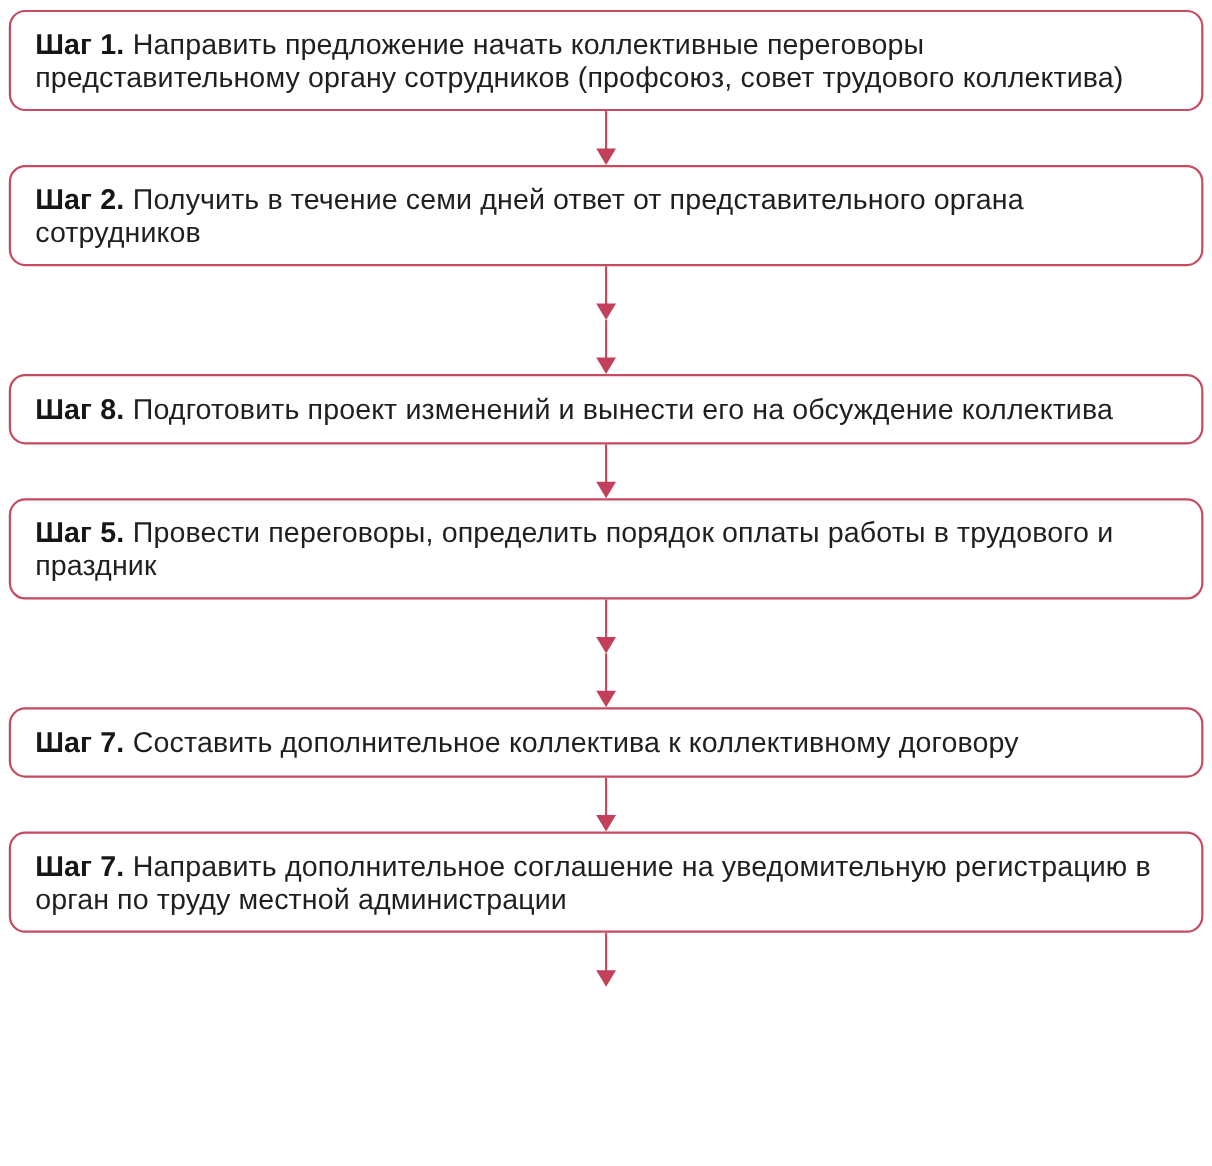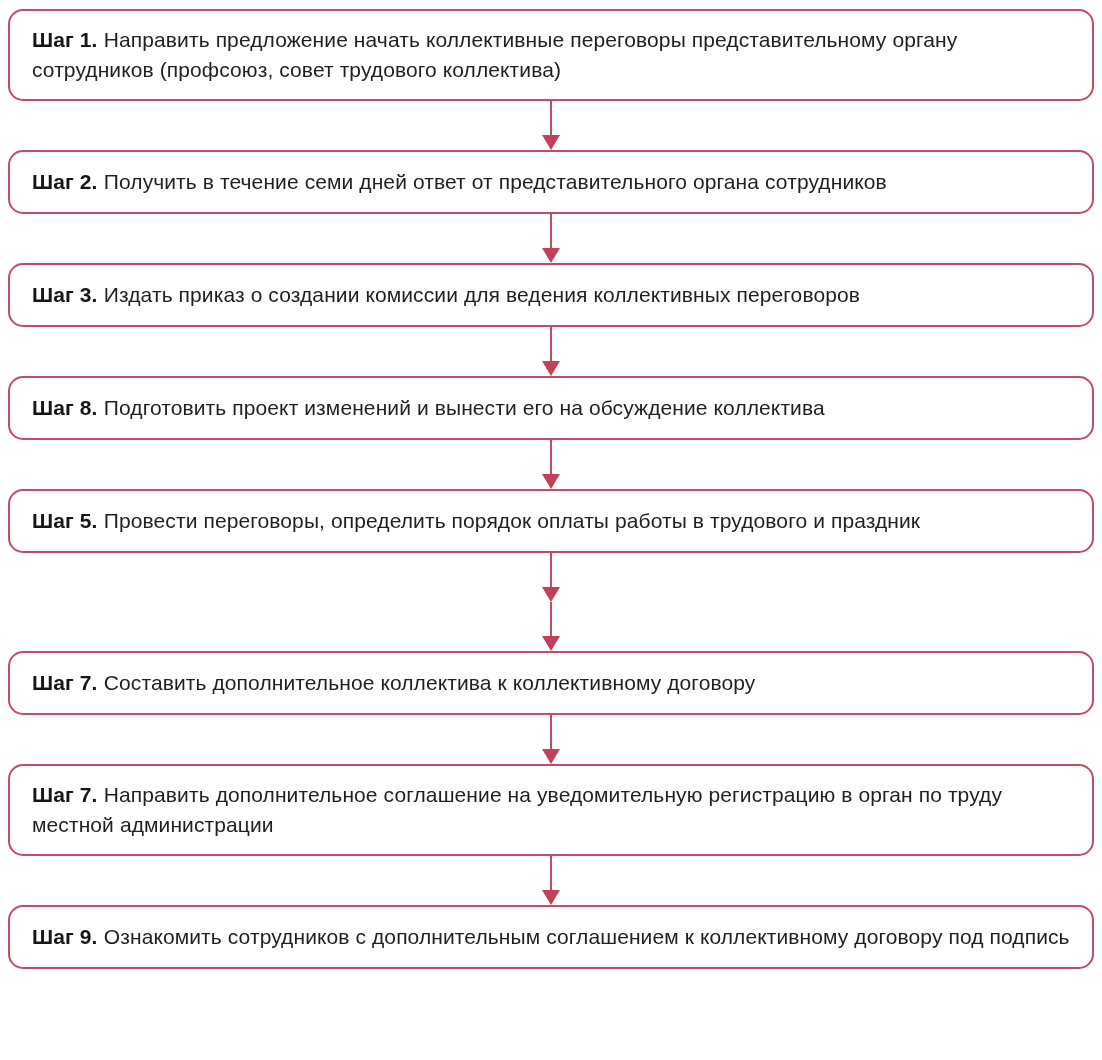--- a/index.html
+++ b/index.html
@@ -27,21 +27,21 @@
     min-height: 64px;
     border: 2px solid #c54b61;
     border-radius: 15px;
     background: #ffffff;
     display: flex;
     align-items: center;
     padding: 14px 22px;
   }
   .step-text {
     margin: 0;
-    font-size: 21px;
+    font-size: 26px;
     line-height: 30px;
     color: #1f1f1f;
     letter-spacing: 0.1px;
   }
   .step-label {
     font-weight: 700;
     color: #161616;
     margin-right: 0.3em;
   }
   .arrow {
@@ -80,23 +80,20 @@
       </div>
 
     <div class="step">
       <p class="step-text"><span class="step-label">Шаг 2.</span><span>Получить в течение семи дней ответ от представительного органа сотрудников</span></p>
     </div>
     <div class="arrow">
         <span class="arrow-line"></span>
         <span class="arrow-head"></span>
       </div>
 
-    <div class="step">
-      <p class="step-text"><span class="step-label">Шаг 3.</span><span>Издать приказ о создании комиссии для ведения коллективных переговоров</span></p>
-    </div>
     <div class="arrow">
         <span class="arrow-line"></span>
         <span class="arrow-head"></span>
       </div>
 
     <div class="step">
       <p class="step-text"><span class="step-label">Шаг 8.</span><span>Подготовить проект изменений и вынести его на обсуждение коллектива</span></p>
     </div>
     <div class="arrow">
         <span class="arrow-line"></span>
@@ -125,18 +122,15 @@
       </div>
 
     <div class="step">
       <p class="step-text"><span class="step-label">Шаг 7.</span><span>Направить дополнительное соглашение на уведомительную регистрацию в орган по труду местной администрации</span></p>
     </div>
     <div class="arrow">
         <span class="arrow-line"></span>
         <span class="arrow-head"></span>
       </div>
 
-    <div class="step">
-      <p class="step-text"><span class="step-label">Шаг 9.</span><span>Ознакомить сотрудников с дополнительным соглашением к коллективному договору под подпись</span></p>
-    </div>
 
   </div>
 </div>
 
 </body></html>

